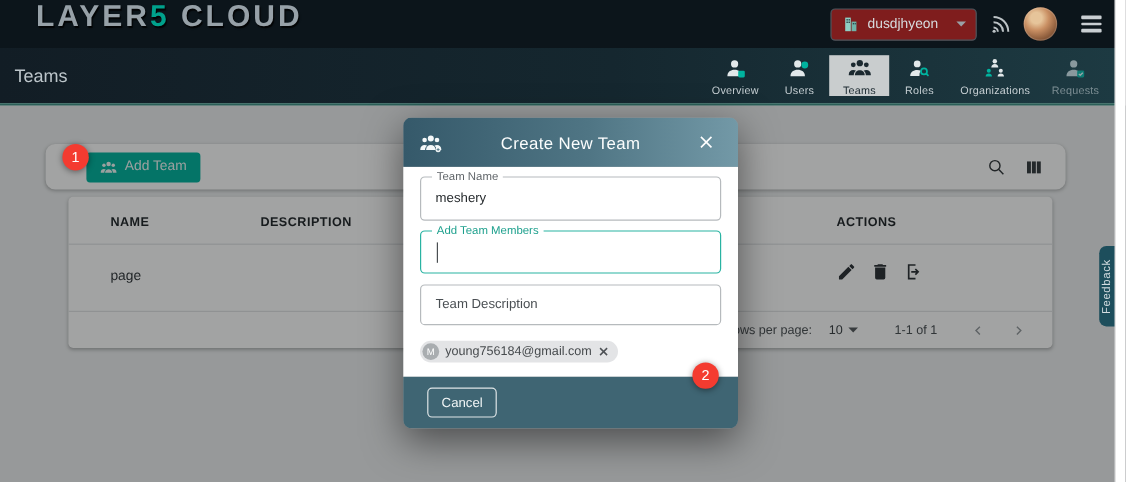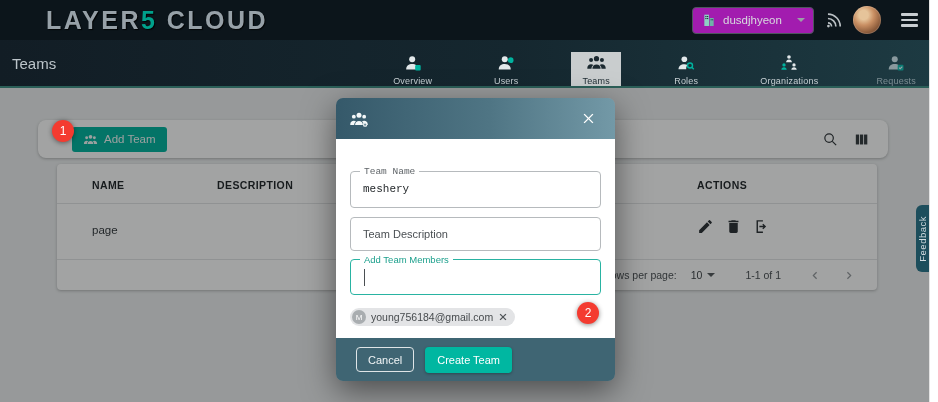--- a/index.html
+++ b/index.html
@@ -6,43 +6,43 @@
   html,body { width:938px; height:402px; }
   body {
     position:relative; overflow:hidden;
     font-family:"Liberation Sans","DejaVu Sans",sans-serif;
     background:#edeff0;
   }
   svg { display:block; }
 
   
   .topbar { position:absolute; left:0; top:0; width:929px; height:40px;
-    background:#0c151b; display:flex; align-items:center; z-index:5;padding-left:16px; }
+    background:#0c151b; display:flex; align-items:flex-start; z-index:5; }
   .logo { margin-left:30px; font-size:25px; font-weight:800; letter-spacing:2.5px;
     color:#97a1a8; text-shadow:1px 1px 1px rgba(0,0,0,.85); white-space:nowrap; }
   .logo .accent { color:#00a18c; }
   .topbar-right { position:absolute; right:11px; top:0; height:40px;
     display:flex; align-items:center; gap:10px; }
   .org-select { display:flex; align-items:center; gap:6px; width:122px; height:27px;
-    background:#a21caf; border:1px solid #4d575e; border-radius:4px; padding:0 8px; cursor:pointer; }
+    background:#7f1d1d; border:1px solid #4d575e; border-radius:4px; padding:0 8px; cursor:pointer; }
   .org-select .lbl { font-size:11.5px; color:#d7dbde; flex:1; }
   .caret-down { width:0; height:0; border-left:4px solid transparent;
     border-right:4px solid transparent; border-top:4.5px solid #9aa1a6; }
   .avatar { width:28px; height:28px; border-radius:50%;
     background:radial-gradient(circle at 38% 32%, #e6c49a 0 18%, #c98f63 40%, #8a5a3a 70%, #4e3326 100%);
     box-shadow:inset 0 0 0 1px rgba(255,255,255,.15); }
   .burger { display:flex; flex-direction:column; gap:3px; margin-left:10px; cursor:pointer; }
   .burger i { display:block; width:17px; height:2.4px; background:#c9ced2; border-radius:1px; }
 
   
   .subbar { position:absolute; left:0; top:40px; width:929px; height:48px;
     background:linear-gradient(90deg,#121d25 0%,#15272f 55%,#1d3a42 100%);
     border-bottom:2px solid #2b5f58; display:flex; align-items:stretch; z-index:5; }
   .page-title { align-self:center; margin-left:12px; font-size:15px; color:#bcc5ca; }
-  .nav-items { margin-left:auto; display:flex; align-items:flex-end; padding-right:4px;gap:40px; }
+  .nav-items { margin-left:auto; display:flex; align-items:center; padding-right:4px; }
   .nav-item { display:flex; flex-direction:column; align-items:center; justify-content:center;
     padding:0 9px; min-width:50px; cursor:pointer; color:#e2e8ea; }
   .nav-item .nav-label { margin-top:3px; font-size:9px; color:#c6cfd3; letter-spacing:.2px; }
   .nav-item.active { background:#c9cdce; color:#1b2930; }
   .nav-item.active .nav-label { color:#1b2930; }
   .nav-item.dimmed { opacity:.55; }
 
   
   .content { position:absolute; left:0; top:88px; width:929px; height:368px; background:#edeff0; }
   .card { position:absolute; background:#fff; box-shadow:0 1px 3px rgba(0,0,0,.25); }
@@ -89,21 +89,21 @@
     display:flex; align-items:center; padding:0 13px; }
   .modal-title { position:absolute; left:0; right:0; text-align:center;
     font-size:14px; font-weight:400; color:#fbfdfd; letter-spacing:.3px; }
   .modal-close { position:absolute; right:19px; top:13px; background:none; border:none; cursor:pointer; }
   .modal-body { background:#fff; padding:8px 14px 12px; }
   .tf { position:relative; border:1px solid #b6babd; border-radius:4px; background:#fff; }
   .tf-label { position:absolute; top:-6px; left:9px; background:#fff; padding:0 4px;
     font-size:9.5px; color:#5f6468; }
   .tf input { width:100%; border:none; outline:none; background:transparent;
     font-family:inherit; font-size:11px; color:#25292c; }
-  .tf-name { margin-top:24px; height:37px;font-family:Liberation Mono, monospace; }
+  .tf-name { margin-top:0; height:37px; }
   .tf-name input { padding:11px 12px 0; }
   .tf-desc { margin-top:9px; height:34px; }
   .tf-desc input { padding:0 12px; height:32px; }
   .tf-desc input::placeholder { color:#4a4f53; opacity:1; }
   .tf-members { margin-top:8px; height:36px; border:1.5px solid #29b3a2; }
   .tf-members .tf-label { color:#1da08d; }
   .tf-members input { padding:0 12px; height:33px; }
   .text-cursor { position:absolute; left:13px; top:9px; width:1px; height:17px; background:#4a4f52; }
   .chip-row { margin-top:13px; display:flex; }
   .chip { display:inline-flex; align-items:center; gap:5px; height:18px; border-radius:9px;
@@ -358,64 +358,64 @@
           <circle cx="5.8" cy="9.2" r="2.3"></circle>
           <circle cx="18.2" cy="9.2" r="2.3"></circle>
           <circle cx="12" cy="7.6" r="3"></circle>
           <path d="M1.5 18.4c0-2.7 1.9-4.3 4.3-4.3 1 0 1.9.3 2.6.8-1.3 1-2.1 2.4-2.1 4v.2H1.5z"></path>
           <path d="M22.5 18.4c0-2.7-1.9-4.3-4.3-4.3-1 0-1.9.3-2.6.8 1.3 1 2.1 2.4 2.1 4v.2h4.8z"></path>
           <path d="M7.3 19.1c0-3 2.1-4.8 4.7-4.8s4.7 1.8 4.7 4.8v.1H7.3z"></path>
           <circle cx="19.3" cy="18.8" r="2.6"></circle>
           <path d="M19.3 17.3v3M17.8 18.8h3" stroke="#4f7584" stroke-width=".9"></path>
         </svg>
     </span>
+    <span class="modal-title">Create New Team</span>
     <button class="modal-close">
       <span>
         <svg width="15" height="15" viewBox="0 0 24 24" fill="none" stroke="#ffffff" stroke-width="2.2">
             <line x1="5" y1="5" x2="19" y2="19"></line>
             <line x1="19" y1="5" x2="5" y2="19"></line>
           </svg>
       </span>
     </button>
   </div>
 
   <div class="modal-body">
     <div class="tf tf-name">
       <span class="tf-label">Team Name</span>
       <input type="text" value="meshery" style="">
     </div>
 
-    <div class="tf tf-desc">
-      <input type="text" placeholder="Team Description" style="">
-    </div>
-
     <div class="tf tf-members">
       <span class="tf-label">Add Team Members</span>
       <input type="text" style="">
       <span class="text-cursor"></span>
+    </div>
+
+    <div class="tf tf-desc">
+      <input type="text" placeholder="Team Description" style="">
     </div>
 
     <div class="chip-row">
       <span class="chip">
         <span class="chip-avatar">M</span>
         <span class="chip-label">young756184@gmail.com</span>
         <button class="chip-remove">
           <span>
             <svg width="10" height="10" viewBox="0 0 24 24" fill="none" stroke="#4e5256" stroke-width="3">
                 <line x1="5" y1="5" x2="19" y2="19"></line>
                 <line x1="19" y1="5" x2="5" y2="19"></line>
               </svg>
           </span>
         </button>
       </span>
     </div>
   </div>
 
   <div class="modal-footer">
     <button class="btn-cancel">Cancel</button>
-    <button class="btn-create">Create Team</button>
   </div>
 </section>
 
 <div class="tour-badge badge-1">1</div>
 <div class="tour-badge badge-2">2</div>
 
 <div class="scroll-strip"></div>
 
 </body></html>

